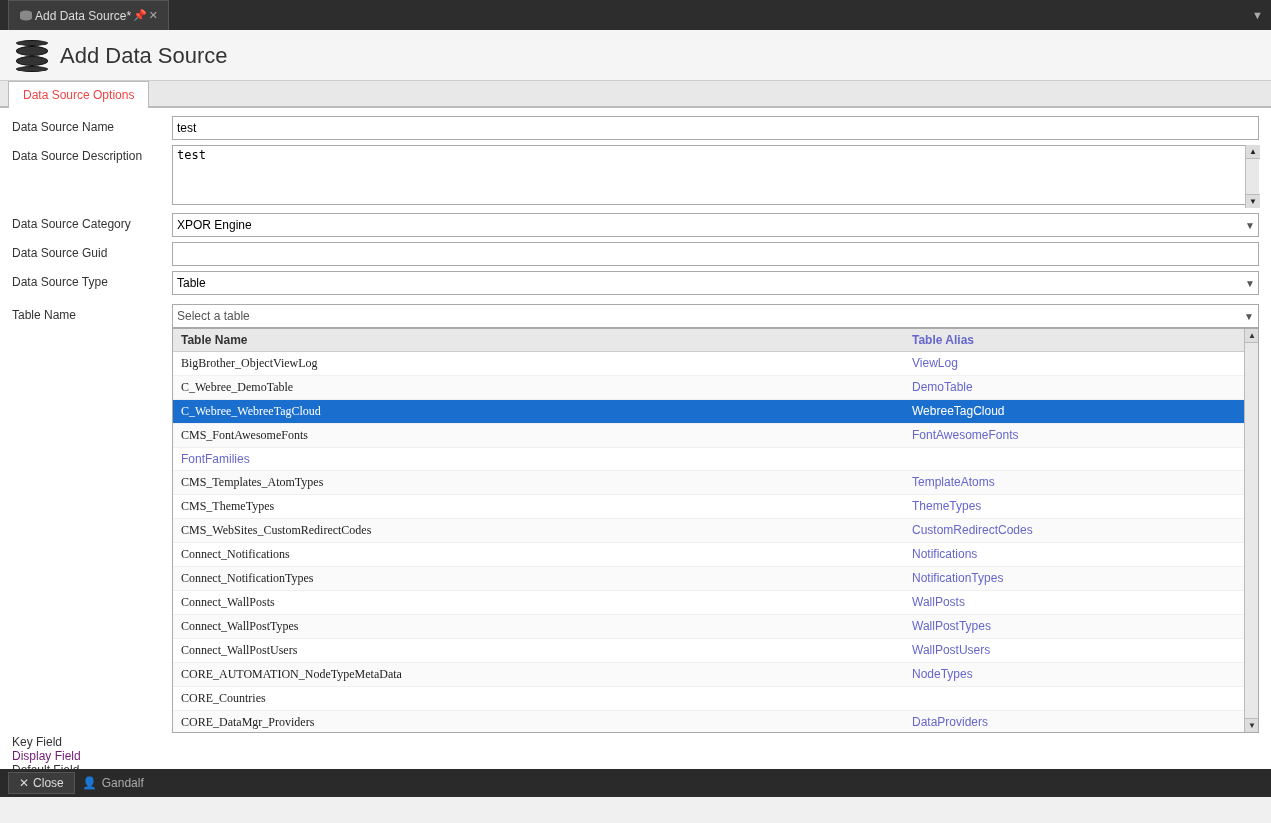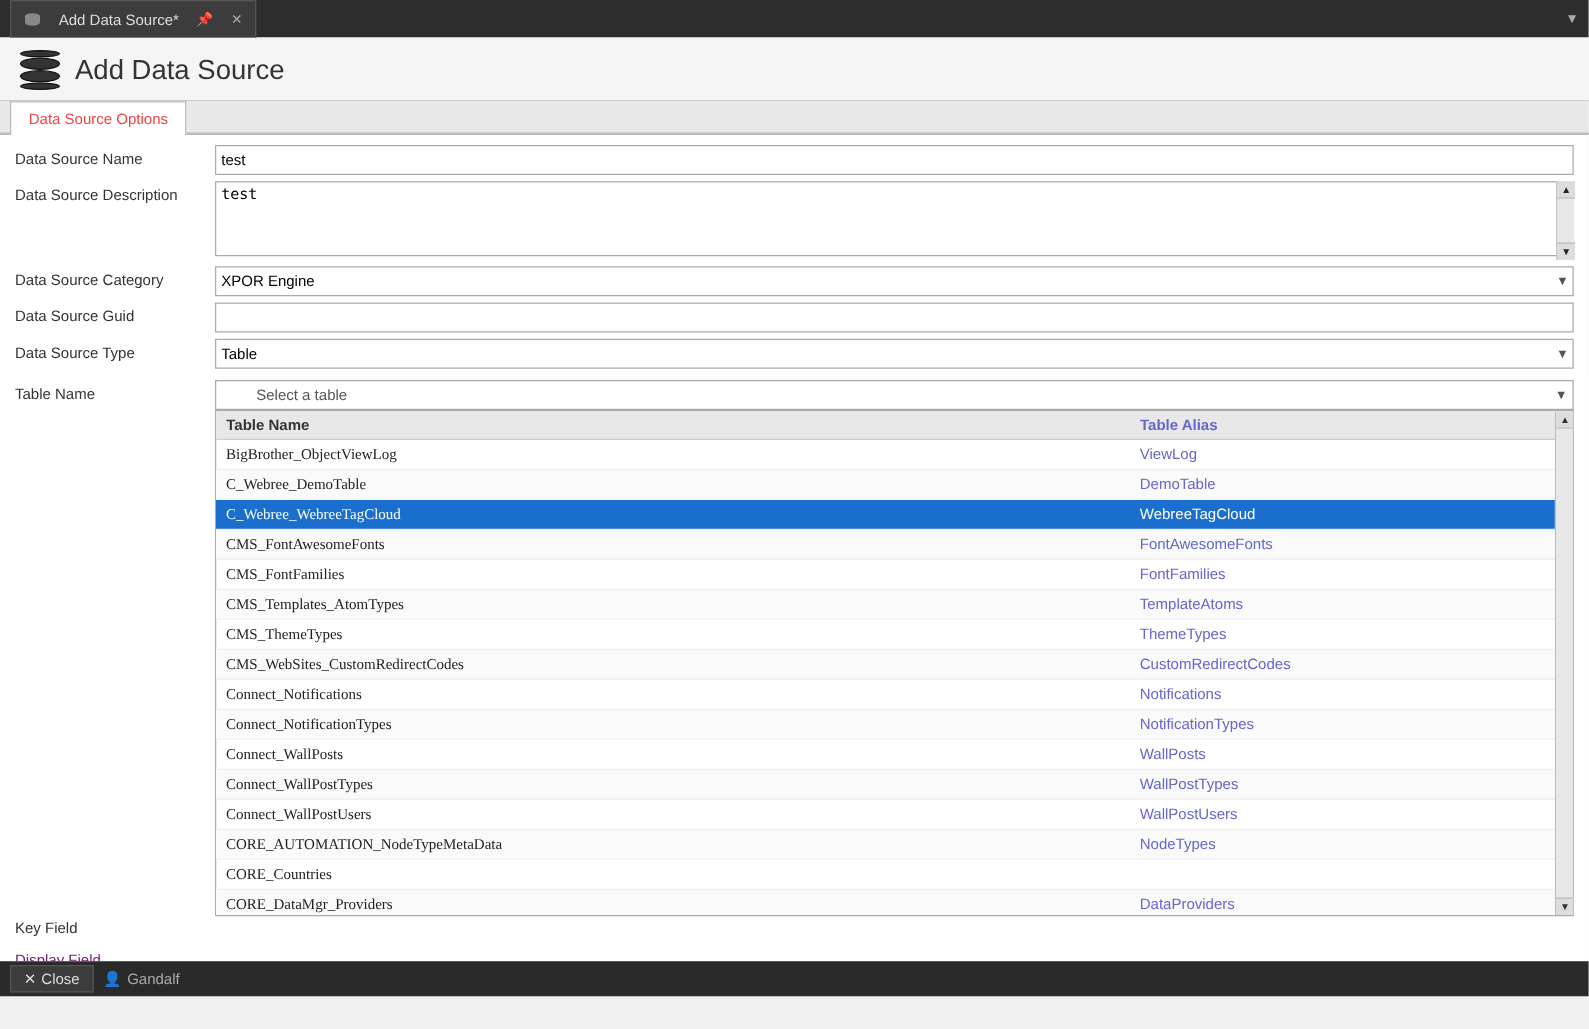--- a/index.html
+++ b/index.html
@@ -25,21 +25,21 @@
       font-size: 12px;
     }
     .title-bar-tab {
       background: #3c3c3c;
       border: 1px solid #555;
       border-bottom: none;
       padding: 4px 10px;
       color: #ddd;
       display: flex;
       align-items: center;
-      gap: 14px;
+      gap: 2px;
       height: 30px;
     }
     .title-bar-pin, .title-bar-close {
       color: #aaa;
       font-size: 11px;
       cursor: pointer;
     }
     .title-bar-spacer { flex: 1; }
     .title-bar-arrow { color: #aaa; font-size: 11px; }
 
@@ -160,21 +160,20 @@
       border-bottom: 1px solid #ddd;
       cursor: pointer;
       background: #fff;
       position: relative;
     }
 
     .table-select-text {
       flex: 1;
       font-size: 12px;
       color: #555;
-      margin-left: 28px;
     }
 
     .table-select-arrow {
       font-size: 10px;
       color: #555;
     }
 
     .table-list-header {
       display: flex;
       background: #e8e8e8;
@@ -453,21 +452,20 @@
               </div>
               <div class="table-list-row selected">
                 <span class="col-name">C_Webree_WebreeTagCloud</span>
                 <span class="col-alias" style="color: rgb(255, 255, 255);">WebreeTagCloud</span>
               </div>
               <div class="table-list-row">
                 <span class="col-name">CMS_FontAwesomeFonts</span>
                 <span class="col-alias">FontAwesomeFonts</span>
               </div>
               <div class="table-list-row">
-                <span class="col-name">CMS_FontFamilies</span>
                 <span class="col-alias">FontFamilies</span>
               </div>
               <div class="table-list-row">
                 <span class="col-name">CMS_Templates_AtomTypes</span>
                 <span class="col-alias">TemplateAtoms</span>
               </div>
               <div class="table-list-row">
                 <span class="col-name">CMS_ThemeTypes</span>
                 <span class="col-alias">ThemeTypes</span>
               </div>
@@ -512,21 +510,21 @@
         <div class="table-right-scrollbar">
           <div class="scrollbar-arrow-up">▲</div>
           <div class="scrollbar-thumb-area"></div>
           <div class="scrollbar-arrow-down">▼</div>
         </div>
       </div>
     </div>
   </div>
 
   <div style="display:flex;padding:0 12px;flex:1;overflow:hidden;">
-    <div style="width:160px;min-width:160px;display:flex;flex-direction:column;gap:12px;">
+    <div style="width:160px;min-width:160px;display:flex;flex-direction:column;gap:0;">
       <div style="height:26px;display:flex;align-items:center;font-size:12px;color:#333;">Key Field</div>
       <div style="height:26px;display:flex;align-items:center;font-size:12px;color:#701a75;">Display Field</div>
       <div style="height:26px;display:flex;align-items:center;font-size:12px;color:#333;">Default Field</div>
       <div style="height:26px;display:flex;align-items:center;font-size:12px;color:#333;">Order By</div>
 
     </div>
     <div style="flex:1;">
     </div>
   </div>
 

